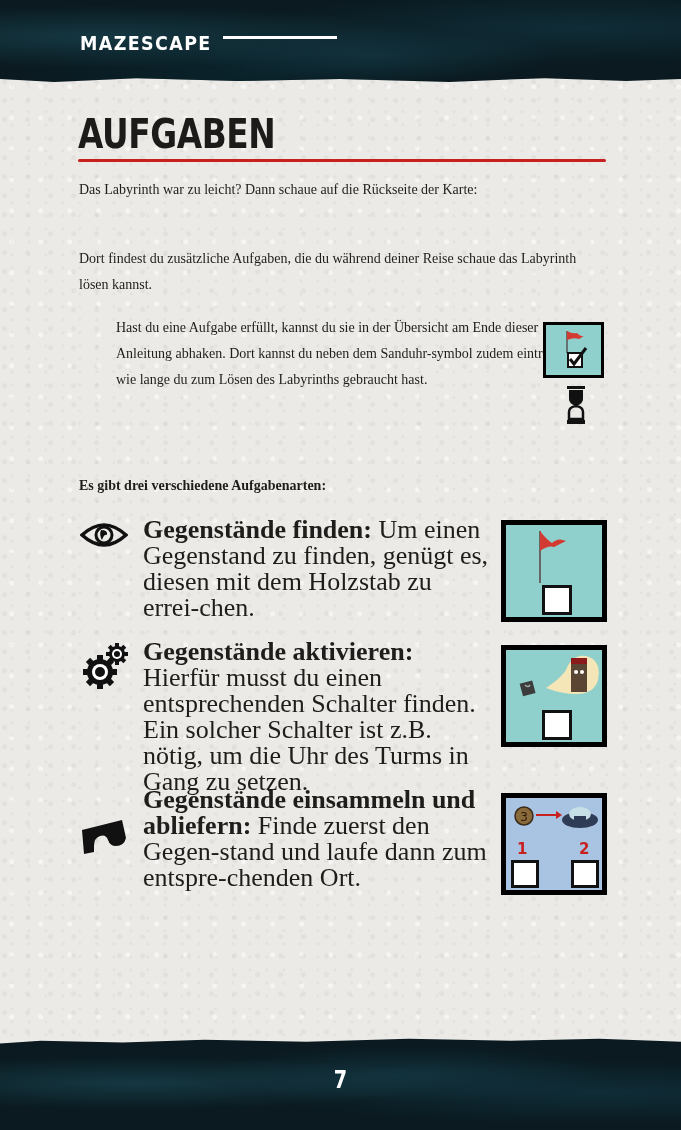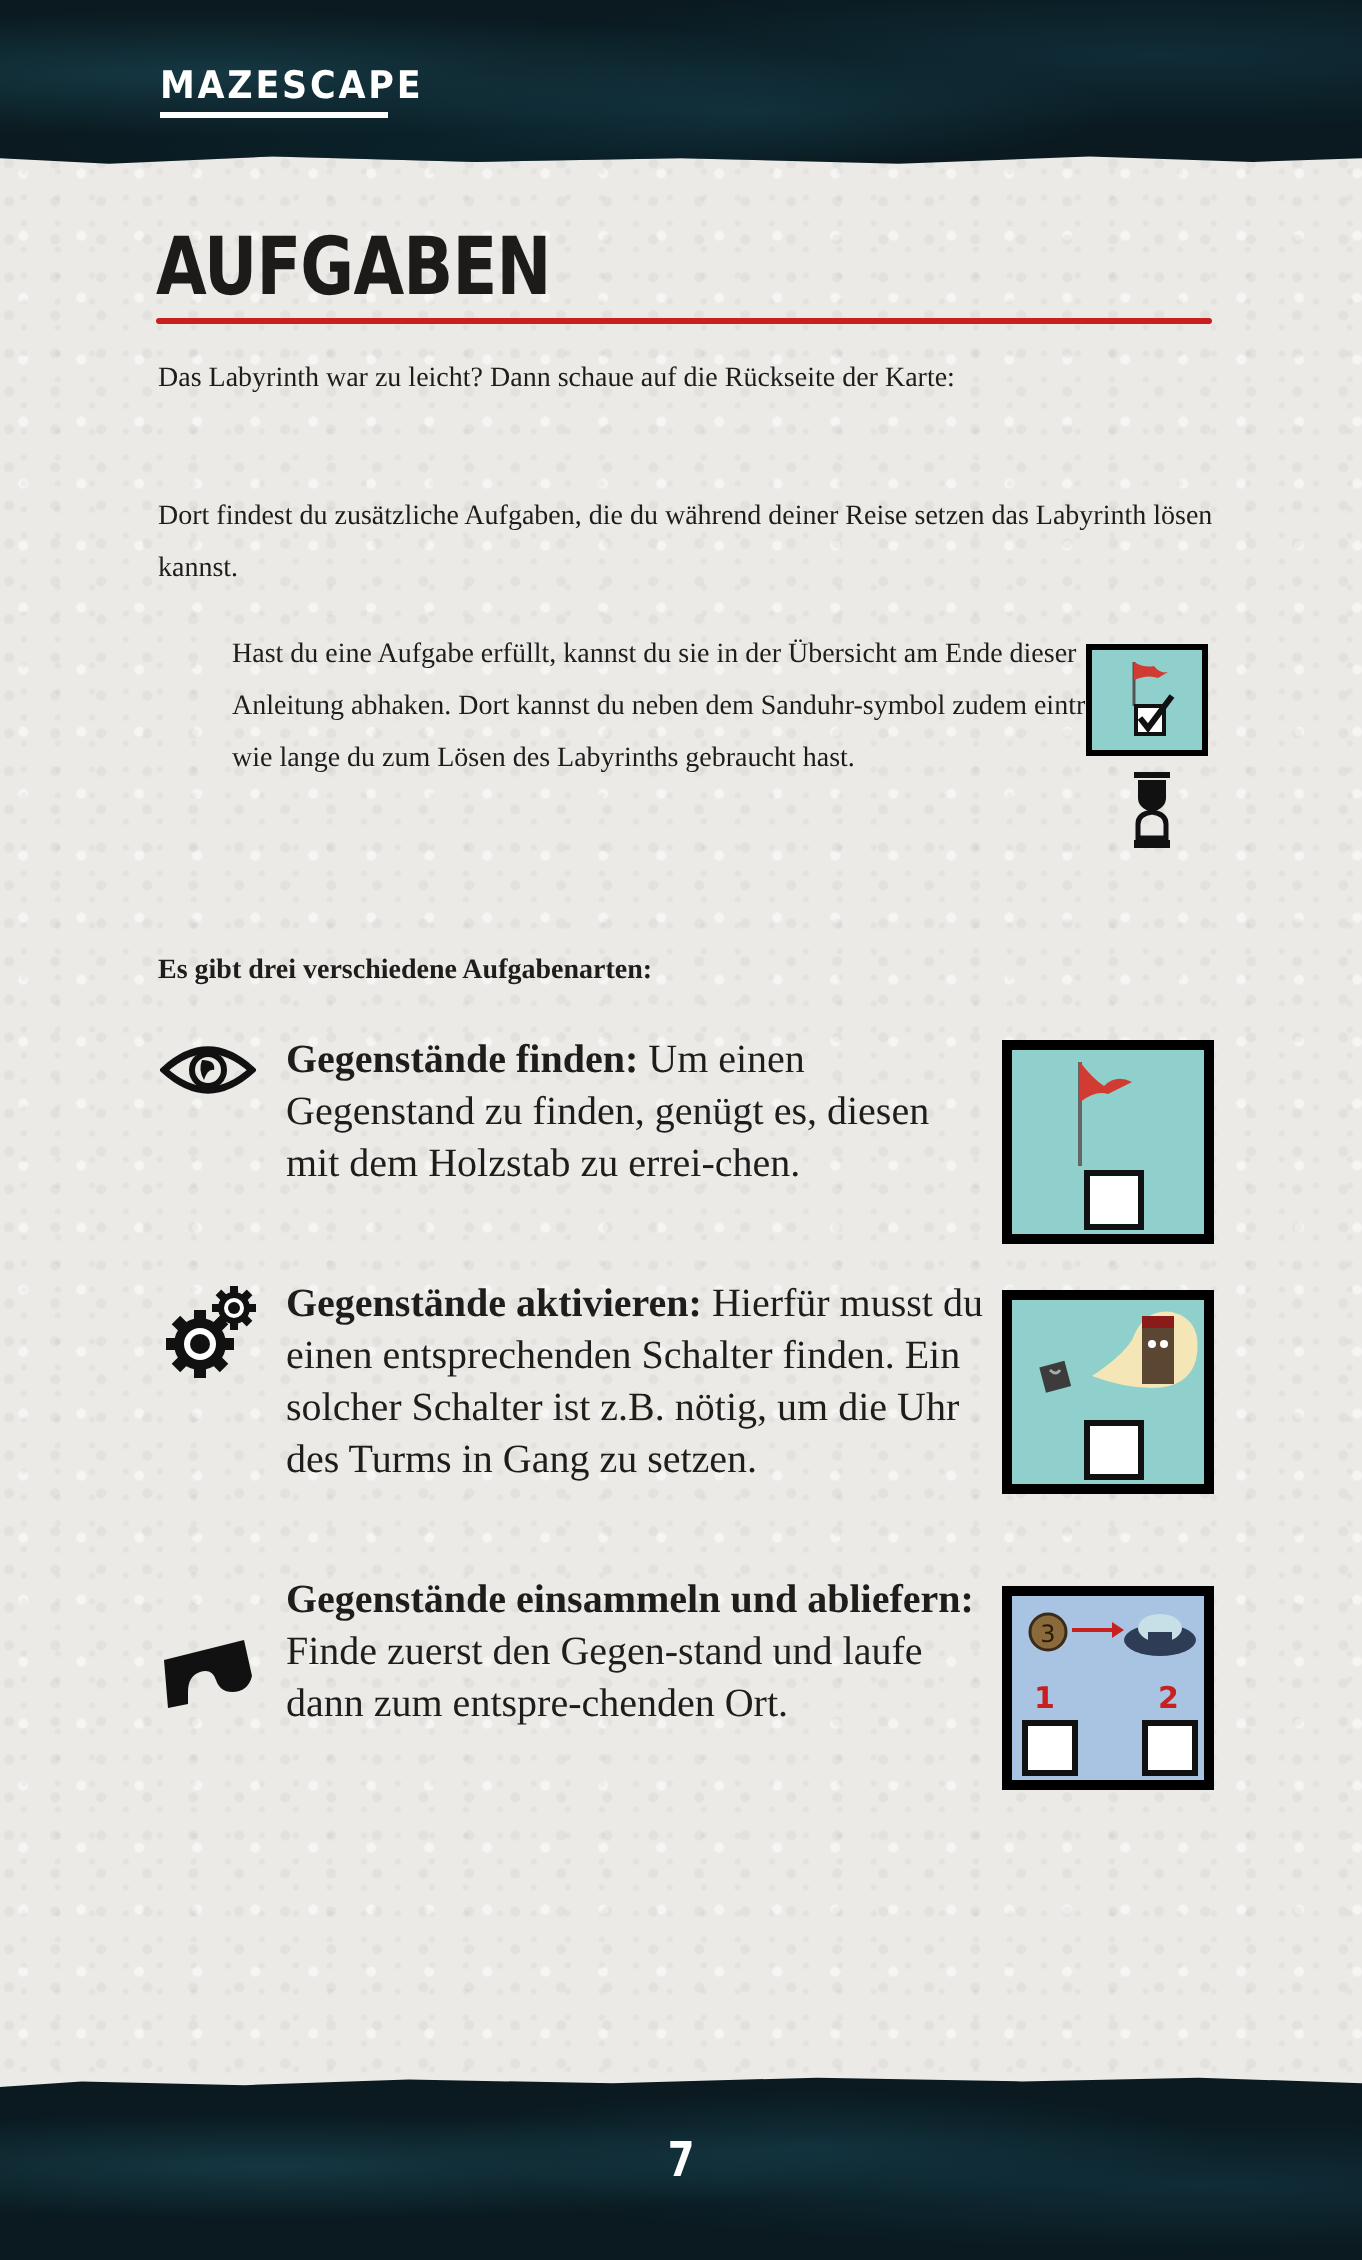--- a/index.html
+++ b/index.html
@@ -34,21 +34,21 @@
       position: absolute; left: 0; top: 1036px; width: 681px; height: 94px;
       background:
         radial-gradient(ellipse at 20% 50%, rgba(30,80,95,0.55), transparent 40%),
         radial-gradient(ellipse at 60% 40%, rgba(25,70,85,0.5), transparent 35%),
         radial-gradient(ellipse at 88% 60%, rgba(20,60,75,0.55), transparent 40%),
         #0a1a20;
       clip-path: polygon(0 8%, 6% 5%, 18% 7%, 30% 4%, 45% 6%, 60% 3%, 75% 5%, 88% 3%, 100% 6%, 100% 100%, 0 100%);
     }
     .logo {
       position: absolute; left: 80px; top: 33px;
-      display: flex; flex-direction: column; align-items: flex-start;
+      display: flex; flex-direction: row; align-items: flex-start;
     }
     .logo-text {
       font-family: "DejaVu Sans", sans-serif;
       font-weight: bold; font-size: 19px; letter-spacing: 1.5px;
       color: #ffffff; line-height: 20px;
       transform: scaleX(0.92); transform-origin: left;
     }
     .logo-bar {
       width: 114px; height: 3px; background: #ffffff; margin-top: 3px;
     }
@@ -67,21 +67,21 @@
       color: #1f1d1b;
     }
     .p1 { top: 177px; width: 500px; }
     .p2 { top: 246px; width: 530px; }
     .p3 { top: 315px; width: 465px; margin-left: 37px; }
     .subheading {
       position: absolute; left: 79px; top: 478px; font-size: 14px; font-weight: bold;
     }
     .task {
       position: absolute; left: 143px; width: 350px;
-      font-size: 20px; line-height: 26px;
+      font-size: 26px; line-height: 26px;
     }
     .task b { font-weight: bold; }
     .t1 { top: 517px; }
     .t2 { top: 639px; }
     .t3 { top: 787px; }
     .task-icon { position: absolute; }
     .card {
       position: absolute; width: 106px; height: 102px;
       background: #000; padding: 5px;
     }
@@ -110,21 +110,21 @@
 <div class="header-band"></div>
 <div class="logo">
   <span class="logo-text">MAZESCAPE</span>
   <div class="logo-bar"></div>
 </div>
 
 <h1 class="page-title">AUFGABEN</h1>
 <div class="title-rule"></div>
 
 <p class="para p1">Das Labyrinth war zu leicht? Dann schaue auf die Rückseite der Karte:</p>
-<p class="para p2">Dort findest du zusätzliche Aufgaben, die du während deiner Reise setzen das Labyrinth lösen kannst.</p>
+<p class="para p2">Dort findest du zusätzliche Aufgaben, die du während deiner Reise schaue das Labyrinth lösen kannst.</p>
 <p class="para p3">Hast du eine Aufgabe erfüllt, kannst du sie in der Übersicht am Ende dieser Anleitung abhaken. Dort kannst du neben dem Sanduhr-symbol zudem eintragen, wie lange du zum Lösen des Labyrinths gebraucht hast.</p>
 
 <div class="card" style="left:543px; top:322px; width:61px; height:56px; padding:3px;">
   <div class="card-inner teal">
     <svg width="55" height="50" viewBox="0 0 55 50">
       <line x1="21" y1="6" x2="21" y2="28" stroke="#555" stroke-width="1.5"></line>
       <path d="M21 6 Q26 9 31 8 Q34 12 38 11 L33 14 Q28 12 21 15 Z" fill="#d23b32"></path>
       <rect x="22" y="28" width="14" height="14" fill="#fff" stroke="#111" stroke-width="2"></rect>
       <path d="M24 34 L28 39 L40 23" fill="none" stroke="#111" stroke-width="3"></path>
     </svg>

